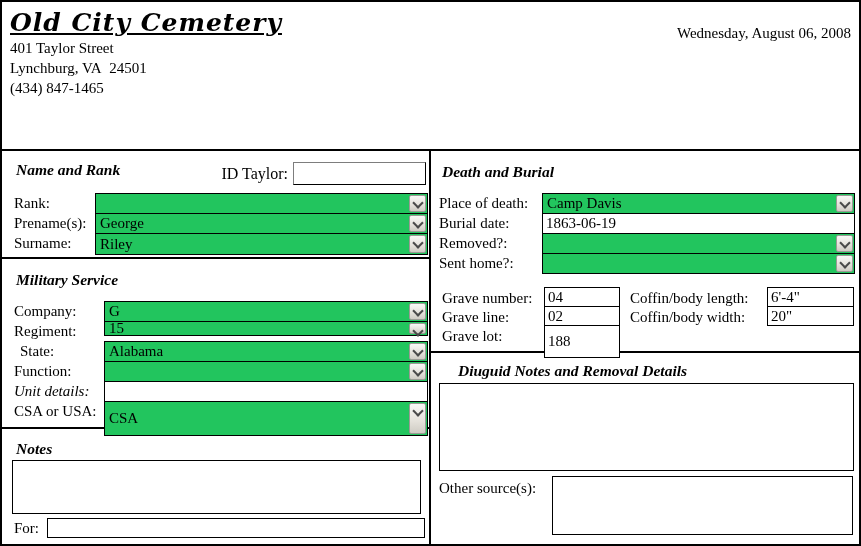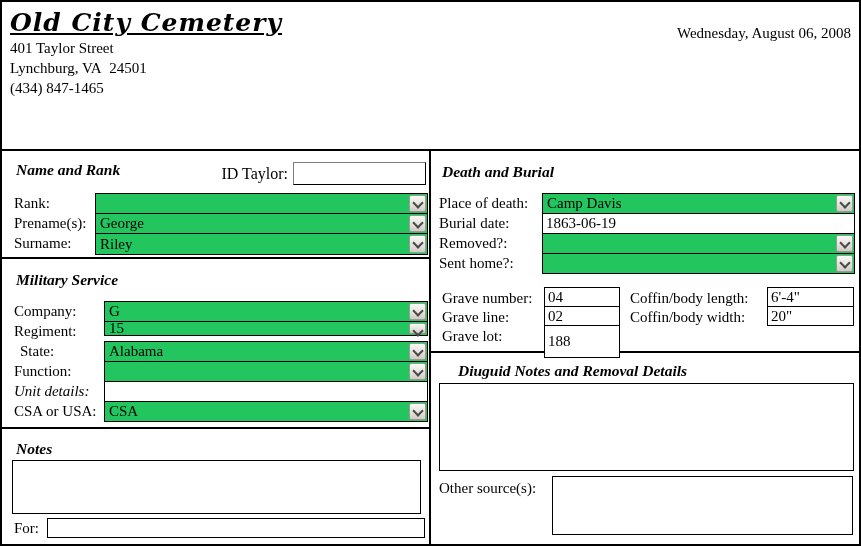--- a/index.html
+++ b/index.html
@@ -137,21 +137,21 @@
     <input class="cval" value="" style="">
     <span class="cbtn">
         <span class="chev"></span>
       </span>
   </div>
 
   <div class="flabel" style="left:12px;top:381px;font-style:italic;">Unit details:</div>
   <input class="tinput" style="left: 102px; top: 379px; width: 324px; height: 21px;" value="">
 
   <div class="flabel" style="left:12px;top:401px;">CSA or USA:</div>
-  <div class="combo" style="left:102px;top:399px;width:324px;height:21px;">
+  <div class="combo" style="left:102px;top:399px;width:324px;height:35px;">
     <input class="cval" value="CSA" style="">
     <span class="cbtn">
         <span class="chev"></span>
       </span>
   </div>
 
   <div class="sect-title" style="left:14px;top:438px;text-align:right;">Notes</div>
   <textarea class="tarea" style="left: 10px; top: 458px; width: 409px; height: 54px;"></textarea>
   <div class="flabel" style="left:12px;top:518px;">For:</div>
   <input class="tinput" style="left: 45px; top: 516px; width: 378px; height: 20px;" value="">

